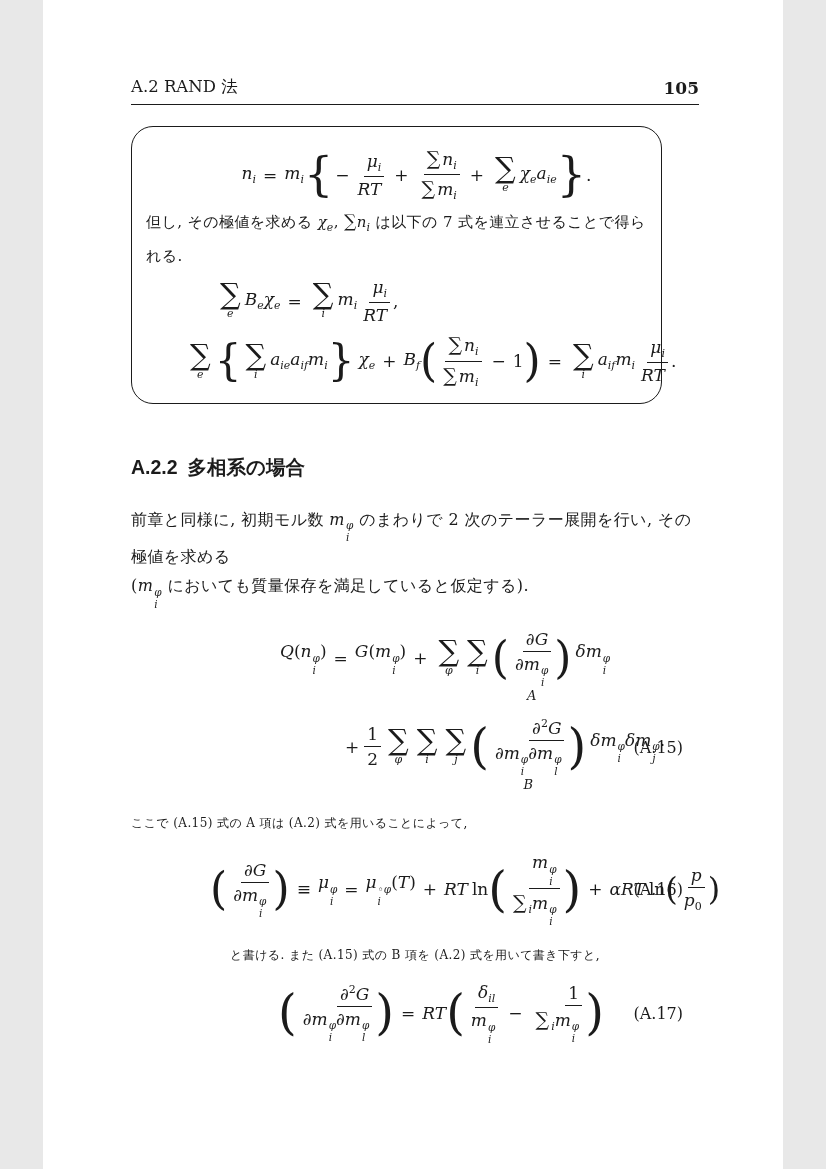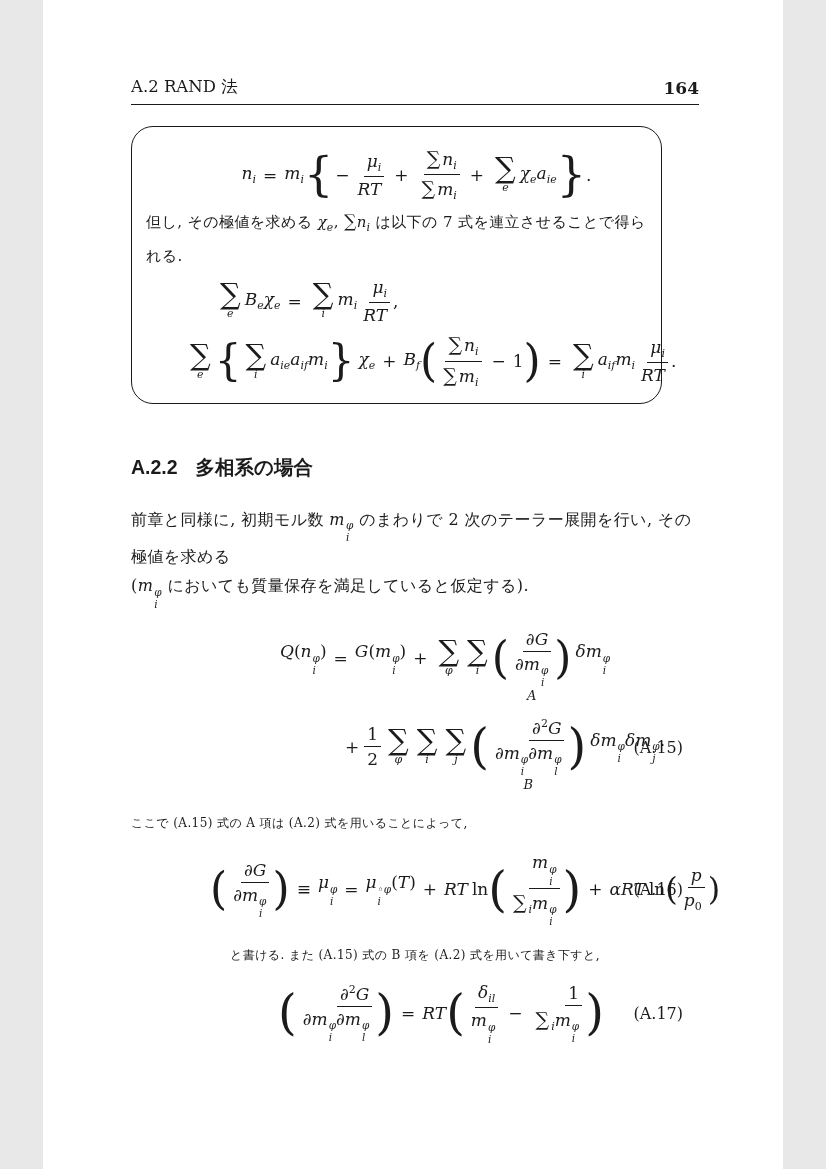--- a/index.html
+++ b/index.html
@@ -24,21 +24,21 @@
     border:1.5px solid #1b1b1b; border-radius:22px;
     padding:12px 14px 12px 14px;
   }
   .jp{ font-size:15px; line-height:29px; letter-spacing:0.4px; }
   .jp i{ letter-spacing:0; }
   .para{ font-size:16px; line-height:29px; letter-spacing:0.4px; margin-top:24px; }
 
   
   .sechead{
     margin:50px 0 0 0; font-family:"Liberation Sans","DejaVu Sans",sans-serif;
-    font-weight:bold; font-size:19.5px; display:flex; gap:18px; align-items:baseline;
+    font-weight:bold; font-size:19.5px; display:flex; gap:10px; align-items:baseline;
   }
 
   
   .eq{ display:flex; align-items:center; flex-wrap:nowrap; font-size:17px; white-space:nowrap; }
   .eq .t{ display:inline-block; white-space:nowrap; }
   .op{ margin:0 7px; }
   .opn{ margin:0 2px; }
   sub{ font-size:11px; font-style:italic; }
   sup{ font-size:11px; }
   .frac{ display:flex; flex-direction:column; align-items:flex-end; margin:0 3px; }
@@ -64,21 +64,21 @@
   .mid{ font-size:12px; line-height:26px; letter-spacing:0.4px; }
 </style>
 </head>
 <body>
 
 <div class="page">
   <div class="content">
 
     <div class="header">
       <span>A.2  RAND 法</span>
-      <span class="pageno">164</span>
+      <span class="pageno">105</span>
     </div>
 
     <div class="roundbox">
 
       <div class="eq" style="justify-content:center; margin:8px 0 4px 40px;">
         <span class="t"><i>n</i><sub>i</sub></span>
         <span class="op">=</span>
         <span class="t"><i>m</i><sub>i</sub></span>
         <span class="big b46">{</span>
         <span class="opn">−</span>

